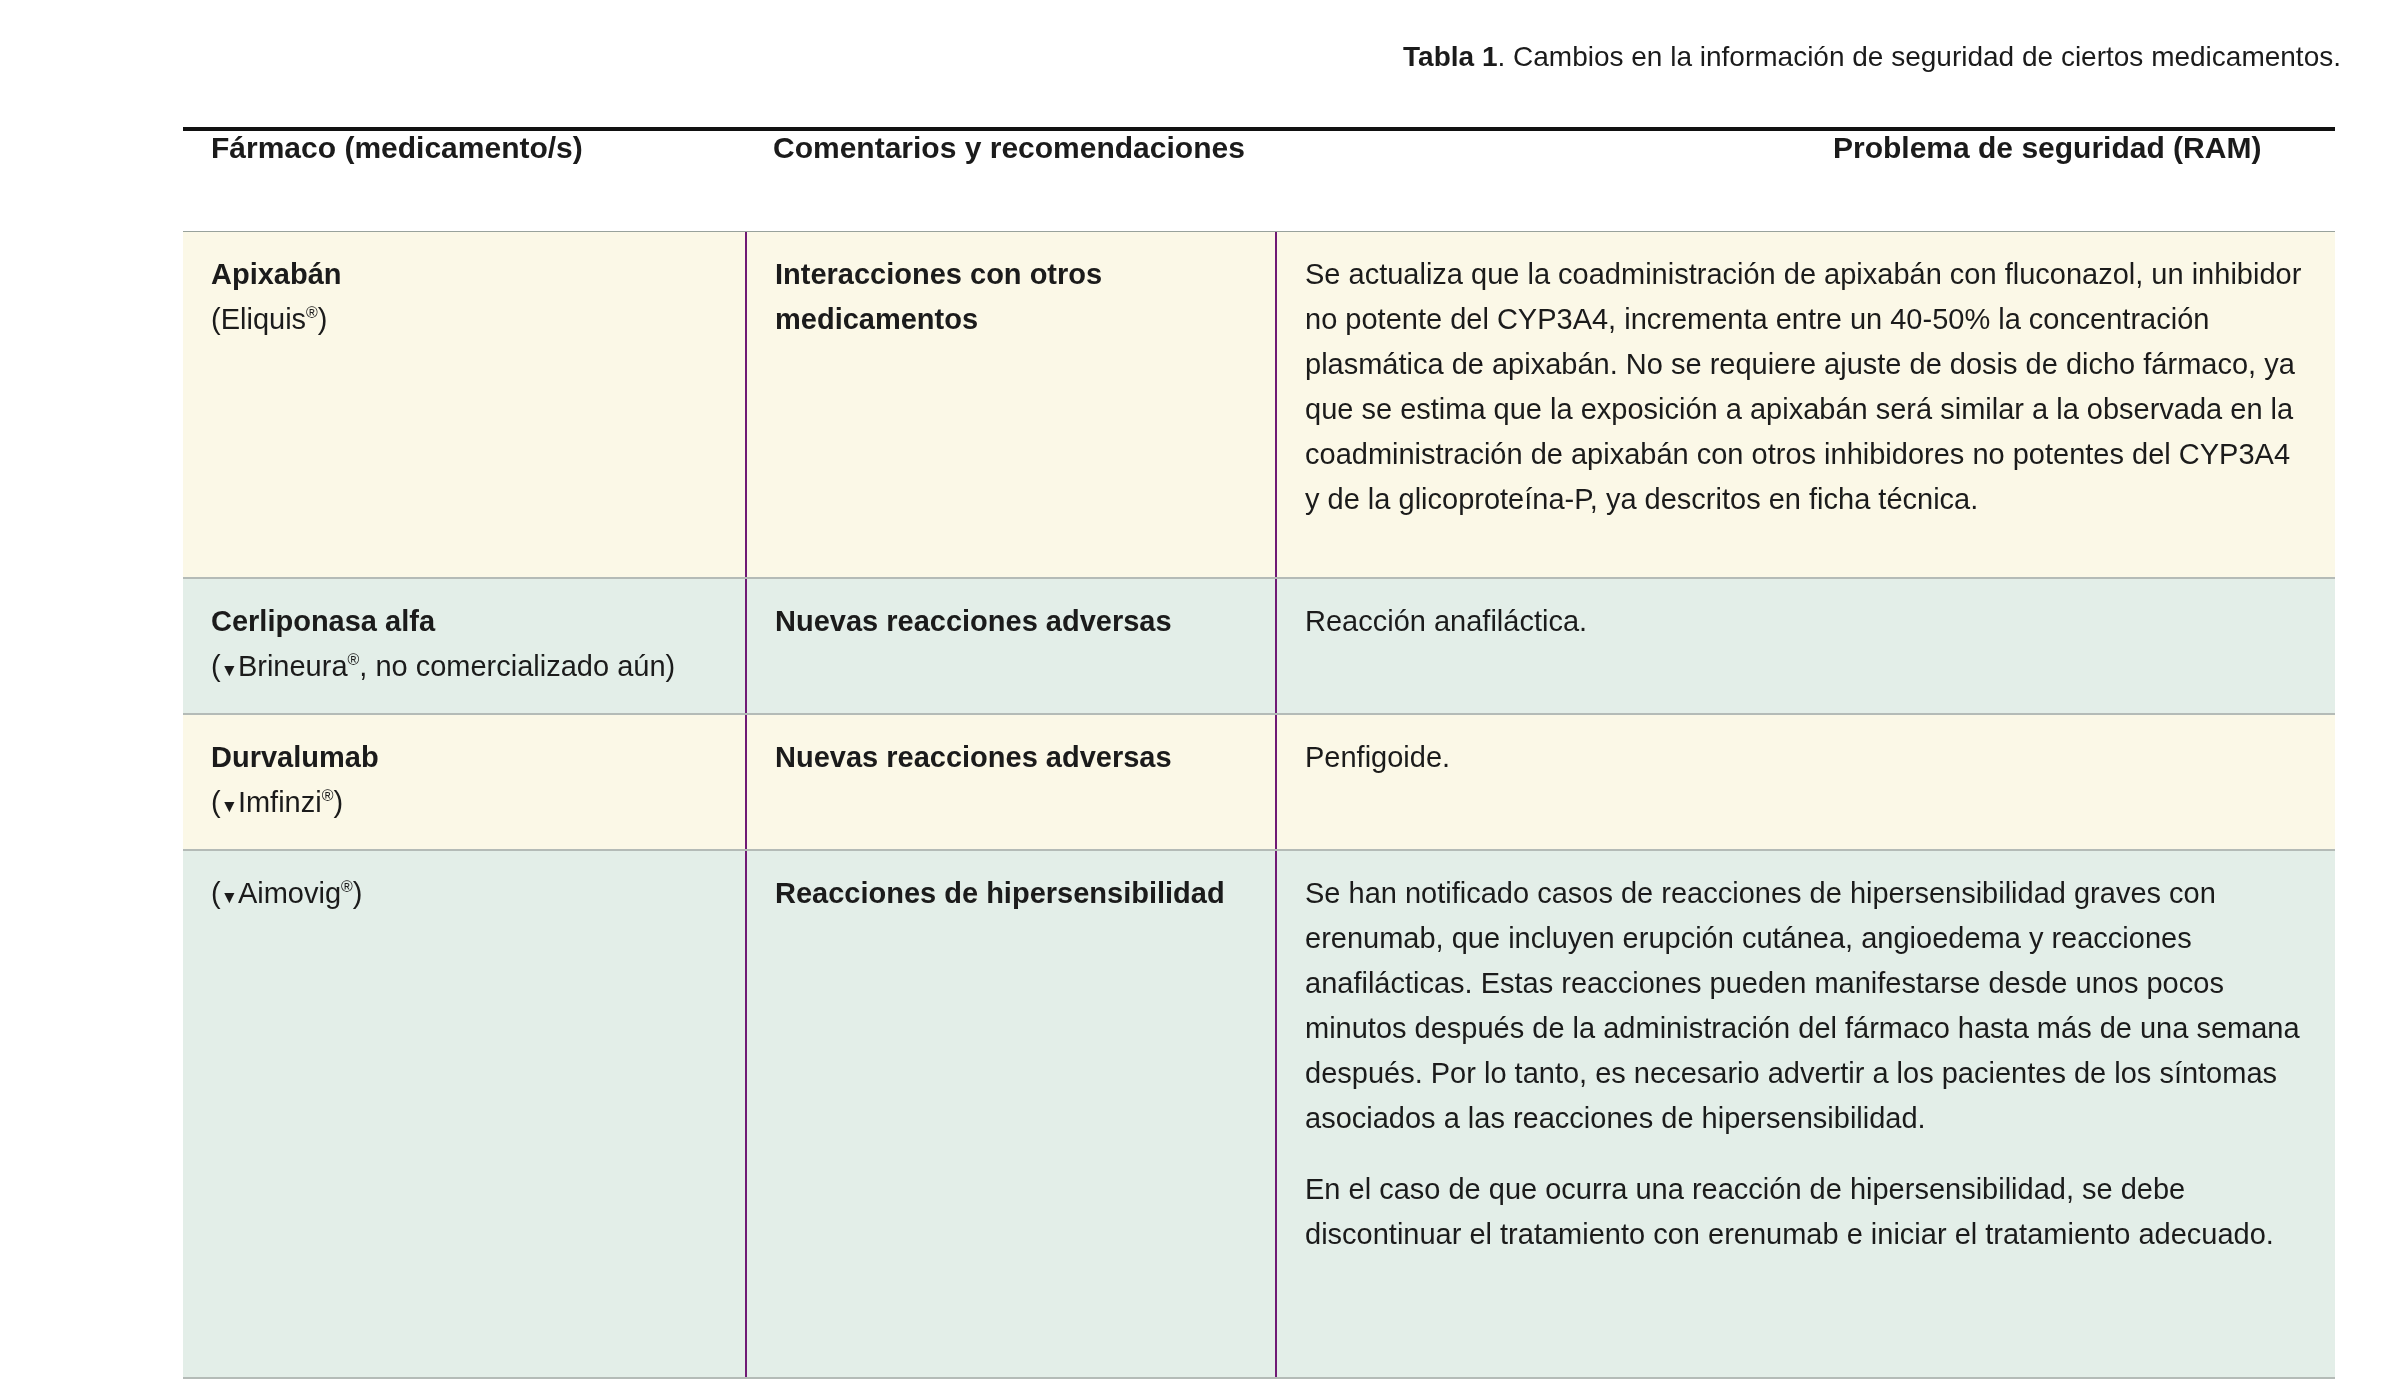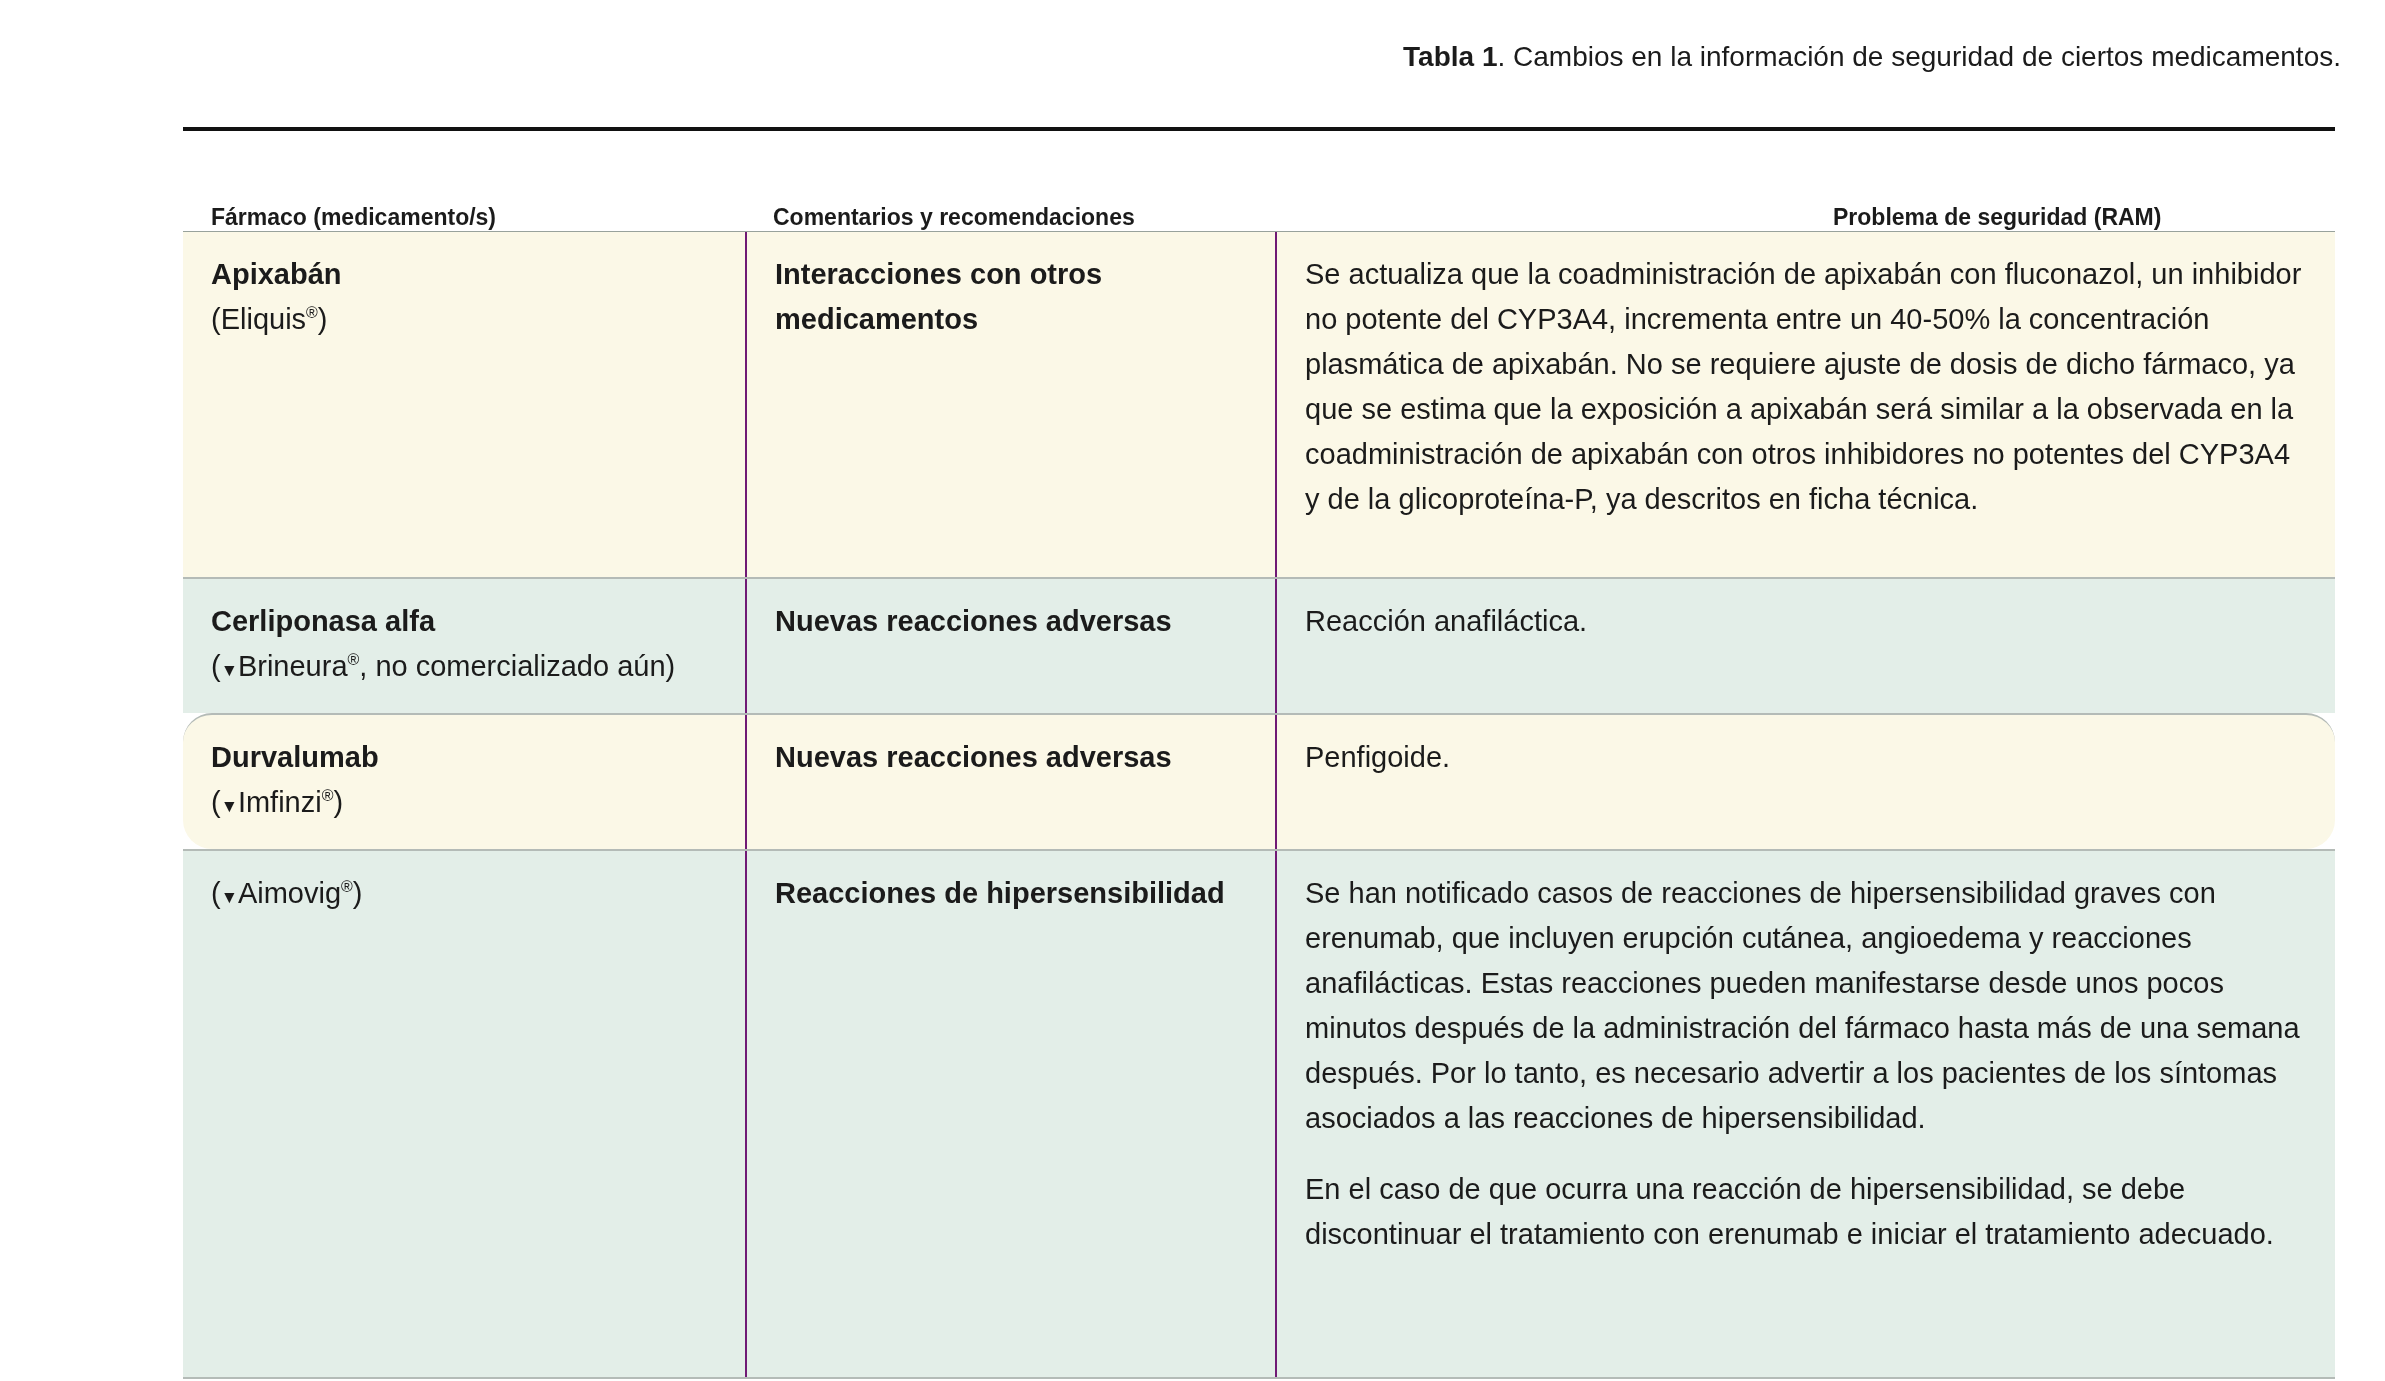--- a/index.html
+++ b/index.html
@@ -20,25 +20,25 @@
   }
   .b { font-weight:bold; }
   .tablewrap {
     position:absolute;
     left:183px; top:127px;
     width:2152px;
   }
   .rule { height:4px; background:#111111; }
   .thead {
     display:flex;
-    align-items:flex-end;
+    align-items:flex-start;
     height:100px;
     border-bottom:1px solid #98a29c;
     font-weight:bold;
-    font-size:23px;
+    font-size:30px;
   }
   .c1 { width:562px; }
   .c2 { width:530px; }
   .c3 { flex:1; }
   .th, .cell { box-sizing:border-box; padding:0 28px; }
   .row { display:flex; }
   .row + .row { border-top:2px solid #b4bbb7; }
   .tbody { border-bottom:2px solid #b4bbb7; }
   .cell {
     padding:20px 28px 24px 28px;
@@ -92,21 +92,21 @@
           <div class="b">Cerliponasa alfa</div>
           <div><span>(</span><span class="tri">▼</span><span>Brineura</span><sup class="reg">®</sup><span>, no comercializado aún)</span></div>
         </div>
         <div class="cell c2">Nuevas reacciones adversas</div>
         <div class="cell c3">
           <p>Reacción anafiláctica.</p>
 
         </div>
       </div>
 
-      <div class="row row-2" style="background: rgb(251, 248, 231); border-radius: 29px;">
+      <div class="row row-2" style="background: rgb(251, 248, 231);">
         <div class="cell c1">
           <div class="b">Durvalumab</div>
           <div><span>(</span><span class="tri">▼</span><span>Imfinzi</span><sup class="reg">®</sup><span>)</span></div>
         </div>
         <div class="cell c2">Nuevas reacciones adversas</div>
         <div class="cell c3">
           <p>Penfigoide.</p>
 
         </div>
       </div>

